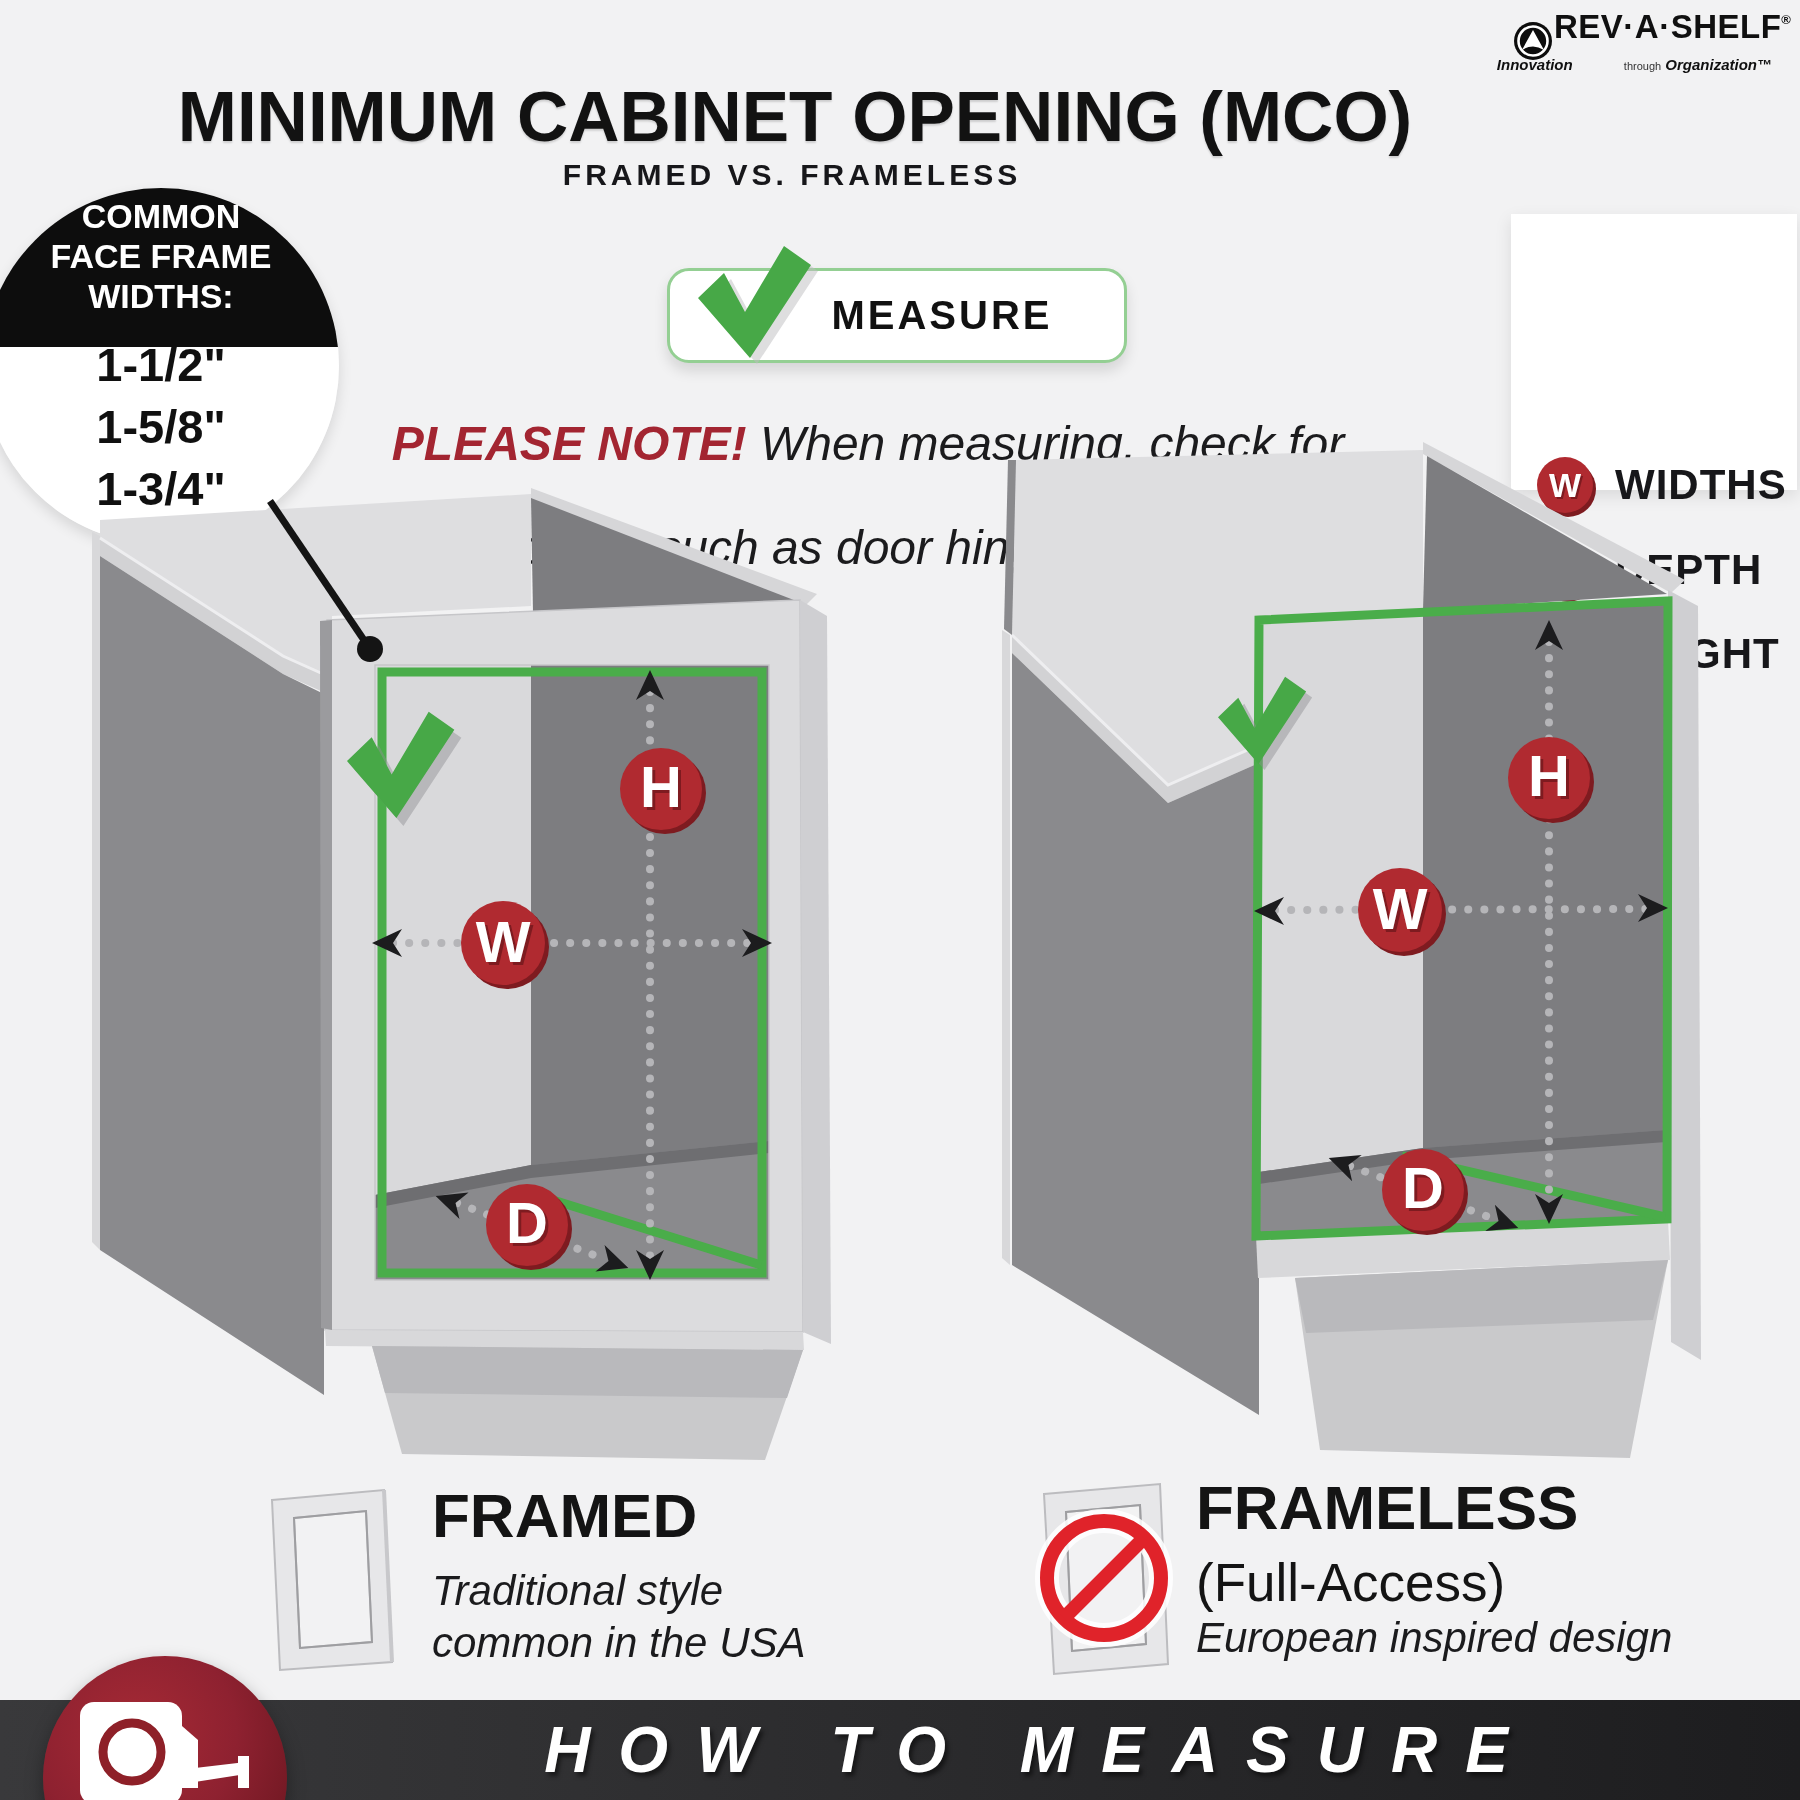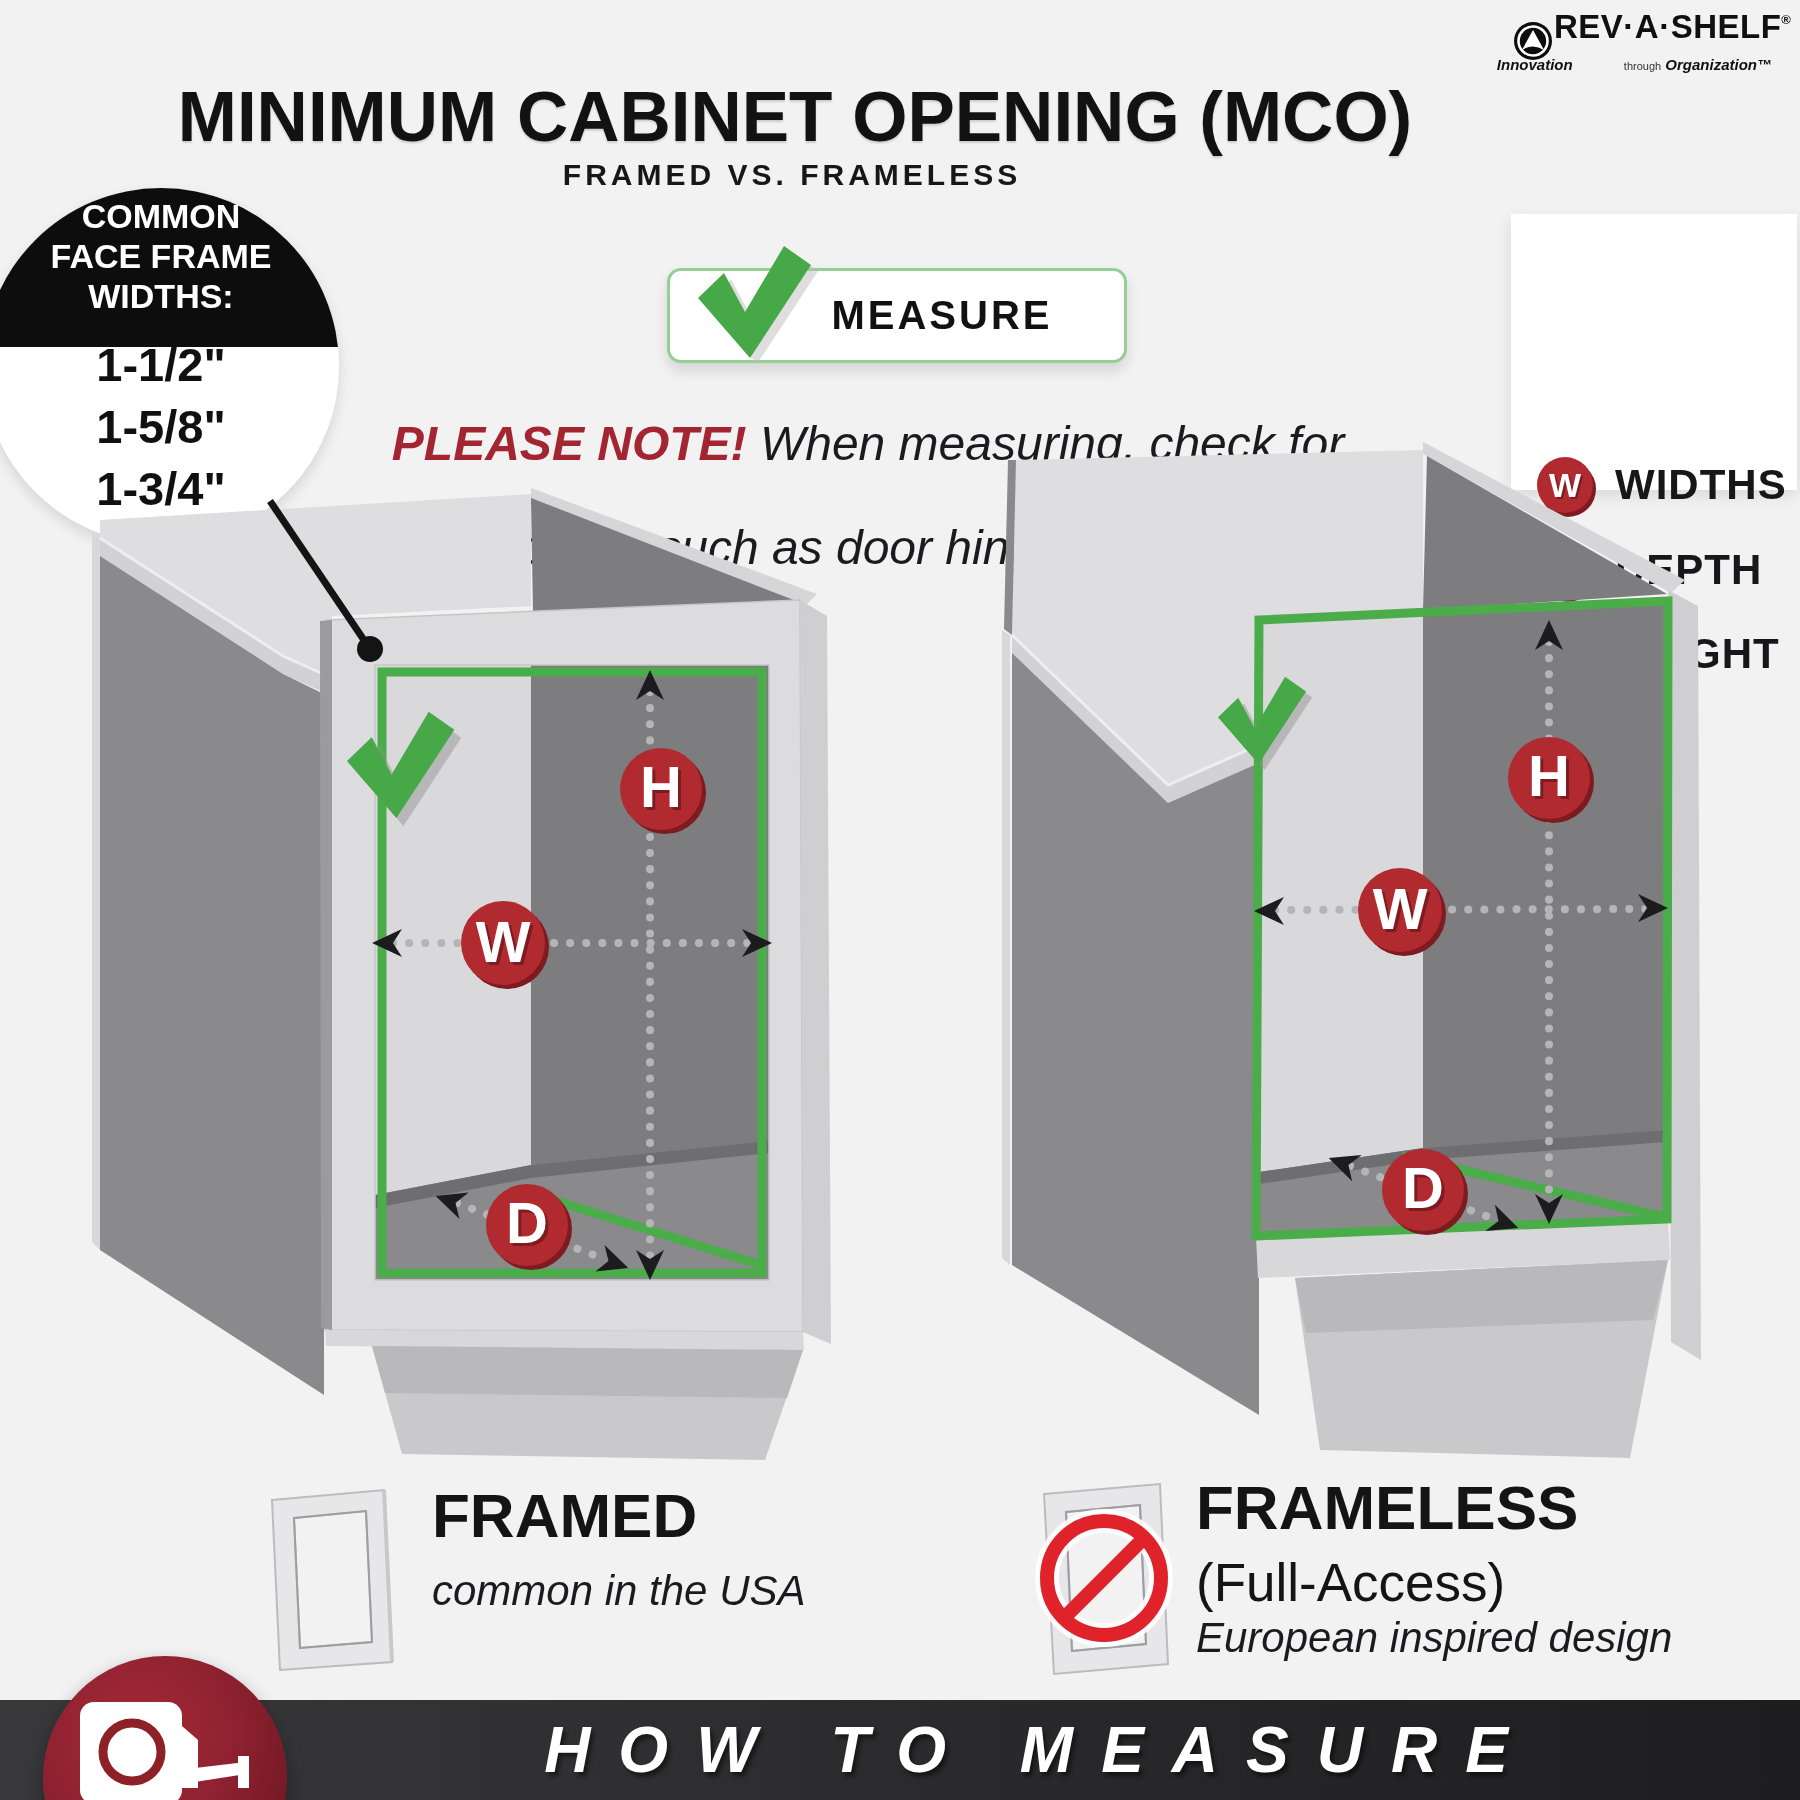--- a/index.html
+++ b/index.html
@@ -18,21 +18,21 @@
   .subtitle{position:absolute;left:792px;top:158px;transform:translateX(-50%);font-size:30px;font-weight:800;color:#17171a;letter-spacing:4px;white-space:nowrap;}
 
   
   .callout{position:absolute;left:-17px;top:188px;width:356px;height:356px;border-radius:50%;
     background:linear-gradient(#0d0d0d 0 44.6%,#ffffff 44.6% 100%);
     display:flex;flex-direction:column;align-items:center;box-shadow:0 6px 14px rgba(0,0,0,.12);}
   .callout .head{margin-top:8px;text-align:center;color:#fff;font-weight:800;font-size:34px;line-height:40px;}
   .callout .vals{margin-top:18px;text-align:center;color:#101010;font-weight:800;font-size:47px;line-height:62px;}
 
   
-  .pill{position:absolute;left:667px;top:268px;width:454px;height:89px;background:#fff;border:3px solid #94cf93;border-radius:14px;box-shadow:0 8px 14px rgba(0,0,0,.12);}
+  .pill{position:absolute;left:667px;top:268px;width:454px;height:89px;background:#fff;border:3px solid #94cf93;border-radius:22px;box-shadow:0 8px 14px rgba(0,0,0,.12);}
   .pill-label{position:absolute;left:90px;right:0;top:0;height:89px;line-height:89px;text-align:center;font-size:40px;font-weight:800;letter-spacing:3px;color:#111;}
   .pill-check{position:absolute;left:615px;top:232px;width:230px;height:150px;overflow:visible;}
 
   
   .note{position:absolute;left:868px;top:392px;transform:translateX(-50%);width:1150px;text-align:center;font-size:48px;font-style:italic;color:#1b1b1d;line-height:104px;white-space:nowrap;}
   .note .em{color:#a32531;font-weight:700;text-align:center;}
 
   
   .legend{position:absolute;left:1511px;top:214px;width:286px;height:276px;background:#ffffff;box-shadow:0 6px 16px rgba(0,0,0,.10);}
   .legend-row{position:absolute;left:26px;display:flex;align-items:center;gap:22px;}
@@ -267,20 +267,21 @@
     </g>
   </svg>
 
   <svg class="abs" style="left:262px;top:1486px" width="150" height="190" viewBox="0 0 150 190">
     <path d="M10,14 L122,4 L130,176 L18,184 Z M32,32 L104,25 L110,156 L38,162 Z" fill="#e7e7e9" fill-rule="evenodd" stroke="#bcbcbf" stroke-width="2"></path>
     <path d="M32,32 L104,25 L110,156 L38,162 Z" fill="none" stroke="#9e9ea1" stroke-width="2"></path>
     <line x1="122" y1="4" x2="130" y2="176" stroke="#c8c8cb" stroke-width="4"></line>
   </svg>
   <div class="ftitle" style="left:432px;top:1480px">FRAMED</div>
   <div class="fdesc" style="left:432px;top:1565px">
+    <div>Traditional style</div>
     <div>common in the USA</div>
   </div>
 
   <svg class="abs" style="left:1032px;top:1478px" width="165" height="205" viewBox="0 0 165 205">
     <path d="M12,16 L128,6 L136,186 L22,196 Z M34,34 L108,27 L114,166 L40,173 Z" fill="#e7e7e9" fill-rule="evenodd" stroke="#bcbcbf" stroke-width="2"></path>
     <path d="M34,34 L108,27 L114,166 L40,173 Z" fill="none" stroke="#9e9ea1" stroke-width="2"></path>
     <g>
       <circle cx="72" cy="100" r="57" fill="none" stroke="#ffffff" stroke-width="24" opacity=".85"></circle>
       <circle cx="72" cy="100" r="57" fill="none" stroke="#e0232a" stroke-width="14"></circle>
       <line x1="32" y1="140" x2="112" y2="60" stroke="#e0232a" stroke-width="14"></line>

